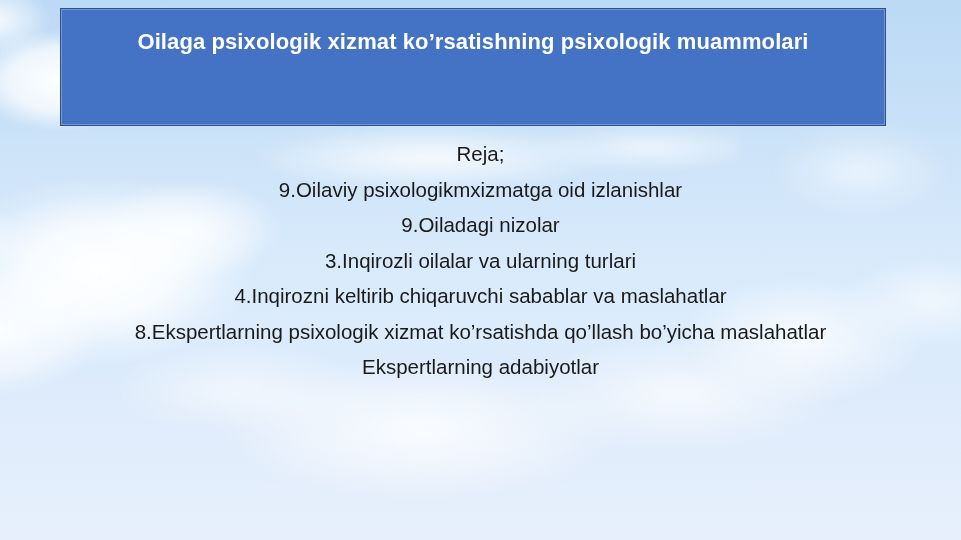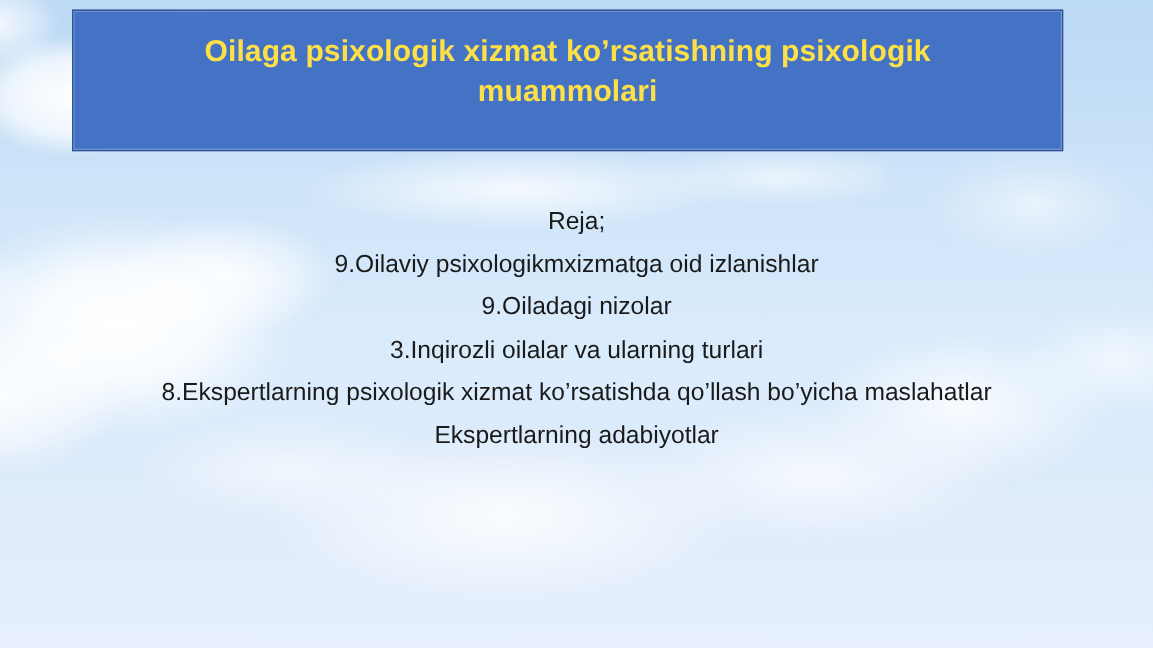--- a/index.html
+++ b/index.html
@@ -108,33 +108,33 @@
     background: #4472C4;
     border: 1px solid #2f528f;
     box-shadow: 0 0 0 1px rgba(255,255,255,0.25) inset;
     display: flex;
     align-items: flex-start;
     justify-content: center;
   }
   #title-text {
     margin: 0;
     padding: 18px 40px 0 40px;
-    color: #fde047;
-    font-size: 25px;
+    color: #ffffff;
+    font-size: 22px;
     font-weight: bold;
     line-height: 1.32;
     text-align: center;
     letter-spacing: 0.1px;
   }
 
   
   #body-block {
     position: absolute;
     left: 0;
-    top: 167px;
+    top: 136px;
     width: 961px;
     text-align: center;
   }
   .body-line {
     margin: 0;
     color: #1a1a1a;
     font-size: 20.5px;
     line-height: 35.5px;
     text-align: center;
     white-space: nowrap;
@@ -157,17 +157,18 @@
 
   <div id="title-box">
     <h1 id="title-text">Oilaga psixologik xizmat ko’rsatishning psixologik muammolari</h1>
   </div>
 
   <div id="body-block">
     <p class="body-line">Reja;</p>
     <p class="body-line">9.Oilaviy psixologikmxizmatga oid izlanishlar</p>
     <p class="body-line">9.Oiladagi nizolar</p>
     <p class="body-line">3.Inqirozli oilalar va ularning turlari</p>
+    <p class="body-line">4.Inqirozni keltirib chiqaruvchi sabablar va maslahatlar</p>
     <p class="body-line">8.Ekspertlarning psixologik xizmat ko’rsatishda qo’llash bo’yicha maslahatlar</p>
     <p class="body-line">Ekspertlarning adabiyotlar</p>
   </div>
 
 </div>
 
 </body></html>

